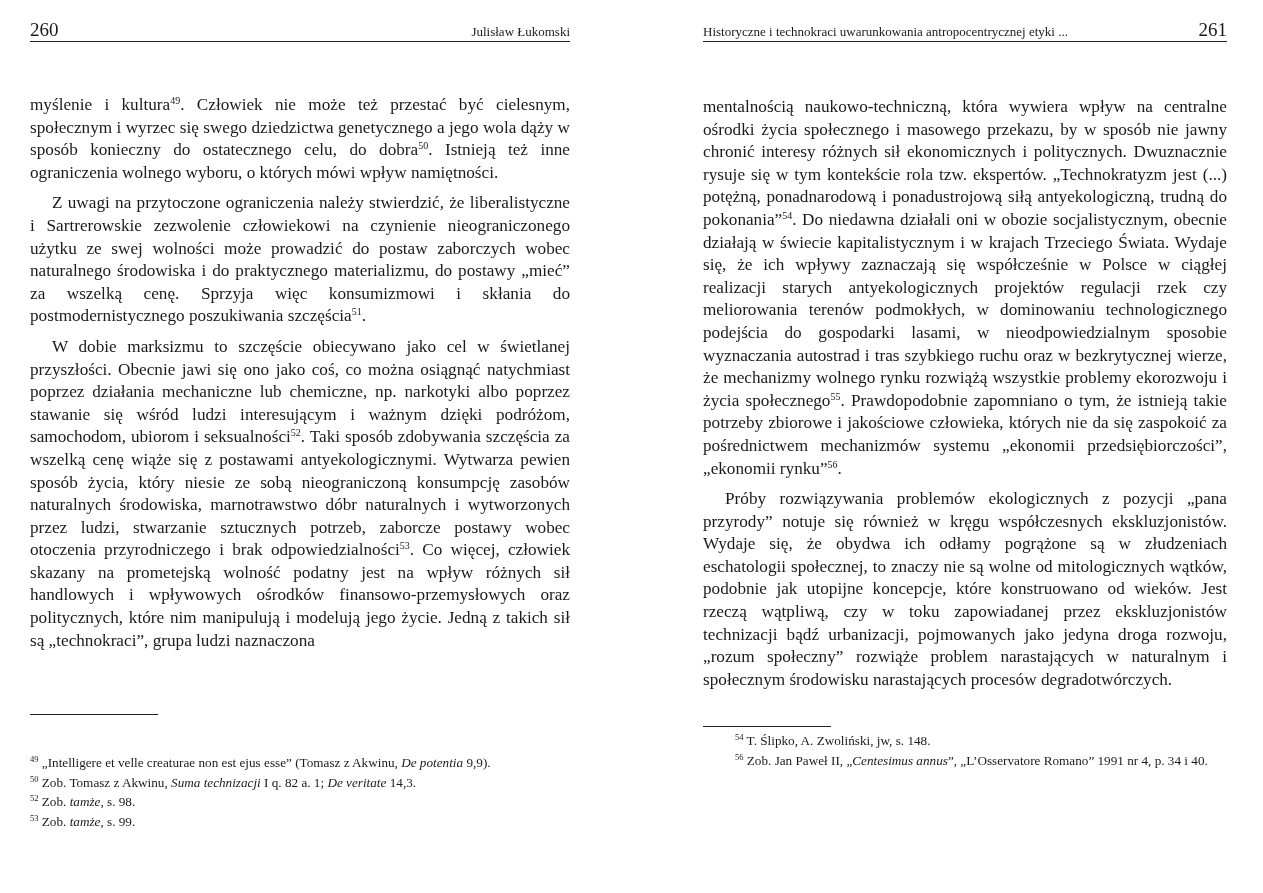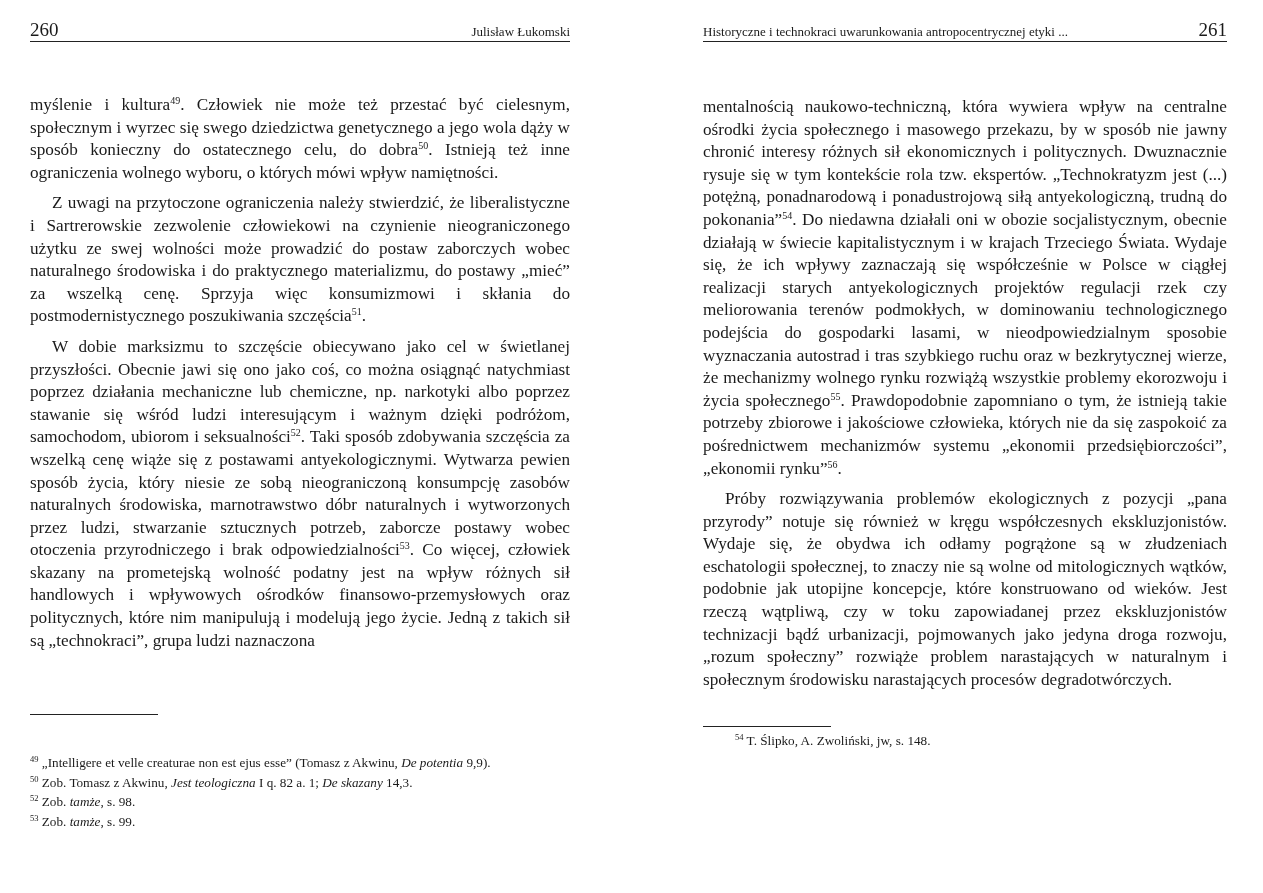--- a/index.html
+++ b/index.html
@@ -43,32 +43,33 @@
     <span class="head-title">Julisław Łukomski</span>
   </div>
   <div class="body-text">
       <p>myślenie i kultura<sup>49</sup>. Człowiek nie może też przestać być cielesnym, społecznym i wyrzec się swego dziedzictwa genetycznego a jego wola dąży w sposób konieczny do ostatecznego celu, do dobra<sup>50</sup>. Istnieją też inne ograniczenia wolnego wyboru, o których mówi wpływ namiętności.</p>
       <p class="indent">Z uwagi na przytoczone ograniczenia należy stwierdzić, że li­beralistyczne i Sartrerowskie zezwolenie człowiekowi na czynienie nieograniczonego użytku ze swej wolności może prowadzić do postaw zaborczych wobec naturalnego środowiska i do praktycznego materializmu, do postawy „mieć” za wszelką cenę. Sprzyja więc konsumizmowi i skłania do postmodernistycznego poszukiwania szczęścia<sup>51</sup>.</p>
       <p class="indent">W dobie marksizmu to szczęście obiecywano jako cel w świetla­nej przyszłości. Obecnie jawi się ono jako coś, co można osiągnąć natychmiast poprzez działania mechaniczne lub chemiczne, np. narkotyki albo poprzez stawanie się wśród ludzi interesującym i ważnym dzięki podróżom, samochodom, ubiorom i seksualności<sup>52</sup>. Taki sposób zdobywania szczęścia za wszelką cenę wiąże się z po­stawami antyekologicznymi. Wytwarza pewien sposób życia, który niesie ze sobą nieograniczoną konsumpcję zasobów naturalnych środowiska, marnotrawstwo dóbr naturalnych i wytworzonych przez ludzi, stwarzanie sztucznych potrzeb, zaborcze postawy wobec otoczenia przyrodniczego i brak odpowiedzialności<sup>53</sup>. Co więcej, człowiek skazany na prometejską wolność podatny jest na wpływ różnych sił handlowych i wpływowych ośrodków finansowo-prze­mysłowych oraz politycznych, które nim manipulują i modelują jego życie. Jedną z takich sił są „technokraci”, grupa ludzi naznaczona</p>
     </div>
   <div class="fn-rule" style="left:0; top:714px;"></div>
   <div class="footnotes" style="top:718px;margin-top:36px;">
       <div class="fn"><sup>49</sup> „Intelligere et velle creaturae non est ejus esse” (Tomasz z Akwinu, <i>De potentia</i> 9,9).</div>
-      <div class="fn"><sup>50</sup> Zob. Tomasz z Akwinu, <i>Jest teologiczna</i> I q. 82 a. 1; <i>De skazany</i> 14,3.</div>
+      <div class="fn"><sup>50</sup> Zob. Tomasz z Akwinu, <i>Suma technizacji</i> I q. 82 a. 1; <i>De veritate</i> 14,3.</div>
       <div class="fn"><sup>52</sup> Zob. <i>tamże</i>, s. 98.</div>
       <div class="fn"><sup>53</sup> Zob. <i>tamże</i>, s. 99.</div>
     </div>
 </div>
 
 <div class="page right">
   <div class="running-head">
     <span class="head-title">Historyczne i technokraci uwarunkowania antropocentrycznej etyki ...</span>
     <span class="folio">261</span>
   </div>
   <div class="body-text">
       <p>mentalnością naukowo-techniczną, która wywiera wpływ na cen­tralne ośrodki życia społecznego i masowego przekazu, by w sposób nie jawny chronić interesy różnych sił ekonomicznych i politycz­nych. Dwuznacznie rysuje się w tym kontekście rola tzw. ekspertów. „Technokratyzm jest (...) potężną, ponadnarodową i ponadustrojową siłą antyekologiczną, trudną do pokonania”<sup>54</sup>. Do niedawna działali oni w obozie socjalistycznym, obecnie działają w świecie kapitali­stycznym i w krajach Trzeciego Świata. Wydaje się, że ich wpływy zaznaczają się współcześnie w Polsce w ciągłej realizacji starych antyekologicznych projektów regulacji rzek czy meliorowania terenów podmokłych, w dominowaniu technologicznego podejścia do gospodarki lasami, w nieodpowiedzialnym sposobie wyznaczania autostrad i tras szybkiego ruchu oraz w bezkrytycznej wierze, że mechanizmy wolnego rynku rozwiążą wszystkie problemy ekoroz­woju i życia społecznego<sup>55</sup>. Prawdopodobnie zapomniano o tym, że istnieją takie potrzeby zbiorowe i jakościowe człowieka, których nie da się zaspokoić za pośrednictwem mechanizmów systemu „eko­nomii przedsiębiorczości”, „ekonomii rynku”<sup>56</sup>.</p>
       <p class="indent">Próby rozwiązywania problemów ekologicznych z pozycji „pana przyrody” notuje się również w kręgu współczesnych ekskluzjo­nistów. Wydaje się, że obydwa ich odłamy pogrążone są w złu­dzeniach eschatologii społecznej, to znaczy nie są wolne od mito­logicznych wątków, podobnie jak utopijne koncepcje, które kon­struowano od wieków. Jest rzeczą wątpliwą, czy w toku zapowia­danej przez ekskluzjonistów technizacji bądź urbanizacji, pojmo­wanych jako jedyna droga rozwoju, „rozum społeczny” rozwiąże problem narastających w naturalnym i społecznym środowisku narastających procesów degradotwórczych.</p>
     </div>
   <div class="fn-rule" style="left:0; top:726px;"></div>
   <div class="footnotes" style="top:732px;margin-left:32px;">
       <div class="fn"><sup>54</sup> T. Ślipko, A. Zwoliński, jw, s. 148.</div>
+      <div class="fn"><sup>56</sup> Zob. Jan Paweł II, „<i>Centesimus annus</i>”, „L’Osservatore Romano” 1991 nr 4, p. 34 i 40.</div>
     </div>
 </div>
 
 </body></html>

